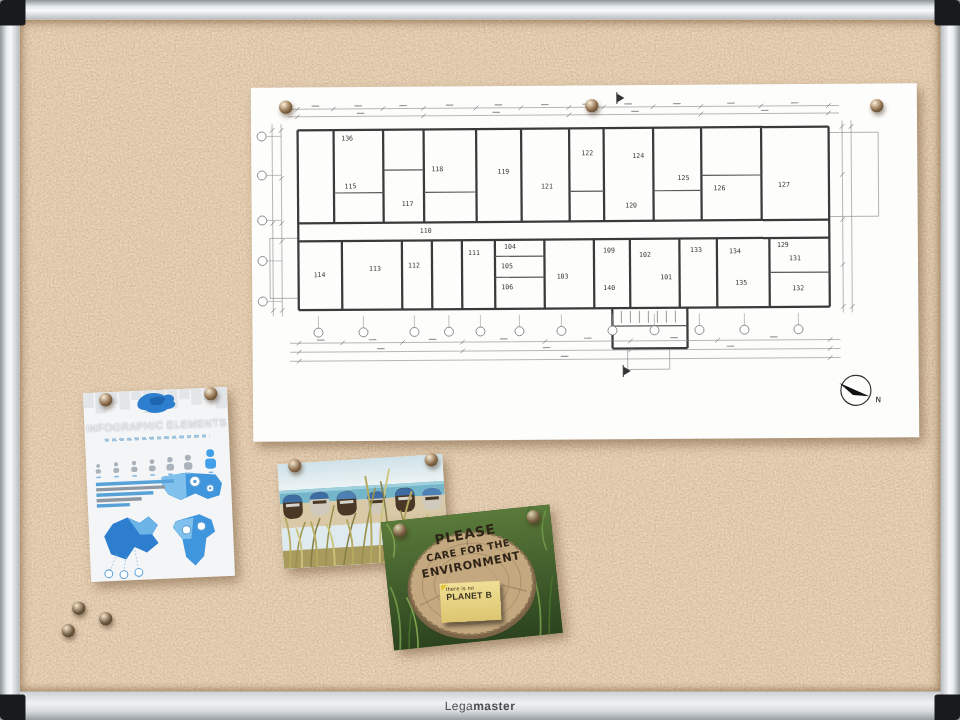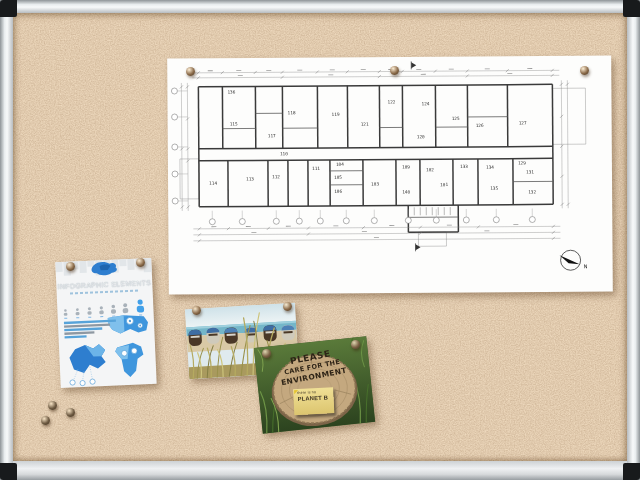--- a/index.html
+++ b/index.html
@@ -477,20 +477,21 @@
   </div>
 
   <div class="rail rail-top"></div>
   <div class="rail rail-bottom"></div>
   <div class="rail rail-left"></div>
   <div class="rail rail-right"></div>
   <div class="cap cap-tl"></div>
   <div class="cap cap-tr"></div>
   <div class="cap cap-bl"></div>
   <div class="cap cap-br"></div>
+  <div class="brand"><span>Lega</span><b>master</b></div>
 
 <div class="pin" style="left: 185.5px; top: 66.5px; background: radial-gradient(circle at 35% 30%, rgba(255, 236, 205, 0.8), rgb(138, 106, 73) 55%, rgb(60, 44, 26) 100%);"></div>
     <div class="pin" style="left: 389.5px; top: 65.5px; background: radial-gradient(circle at 35% 30%, rgba(255, 236, 205, 0.8), rgb(138, 106, 73) 55%, rgb(60, 44, 26) 100%);"></div>
     <div class="pin" style="left: 579.5px; top: 65.5px; background: radial-gradient(circle at 35% 30%, rgba(255, 236, 205, 0.8), rgb(138, 106, 73) 55%, rgb(60, 44, 26) 100%);"></div>
     <div class="pin" style="left: 65.5px; top: 261.5px; background: radial-gradient(circle at 35% 30%, rgba(255, 236, 205, 0.8), rgb(138, 106, 73) 55%, rgb(60, 44, 26) 100%);"></div>
     <div class="pin" style="left: 135.5px; top: 257.5px; background: radial-gradient(circle at 35% 30%, rgba(255, 236, 205, 0.8), rgb(138, 106, 73) 55%, rgb(60, 44, 26) 100%);"></div>
     <div class="pin" style="left: 191.5px; top: 305.5px; background: radial-gradient(circle at 35% 30%, rgba(255, 236, 205, 0.8), rgb(138, 106, 73) 55%, rgb(60, 44, 26) 100%);"></div>
     <div class="pin" style="left: 282.5px; top: 301.5px; background: radial-gradient(circle at 35% 30%, rgba(255, 236, 205, 0.8), rgb(138, 106, 73) 55%, rgb(60, 44, 26) 100%);"></div>
     <div class="pin" style="left: 261.5px; top: 348.5px; background: radial-gradient(circle at 35% 30%, rgba(255, 236, 205, 0.8), rgb(124, 98, 70) 55%, rgb(60, 44, 26) 100%);"></div>
     <div class="pin" style="left: 350.5px; top: 339.5px; background: radial-gradient(circle at 35% 30%, rgba(255, 236, 205, 0.8), rgb(124, 98, 70) 55%, rgb(60, 44, 26) 100%);"></div>

